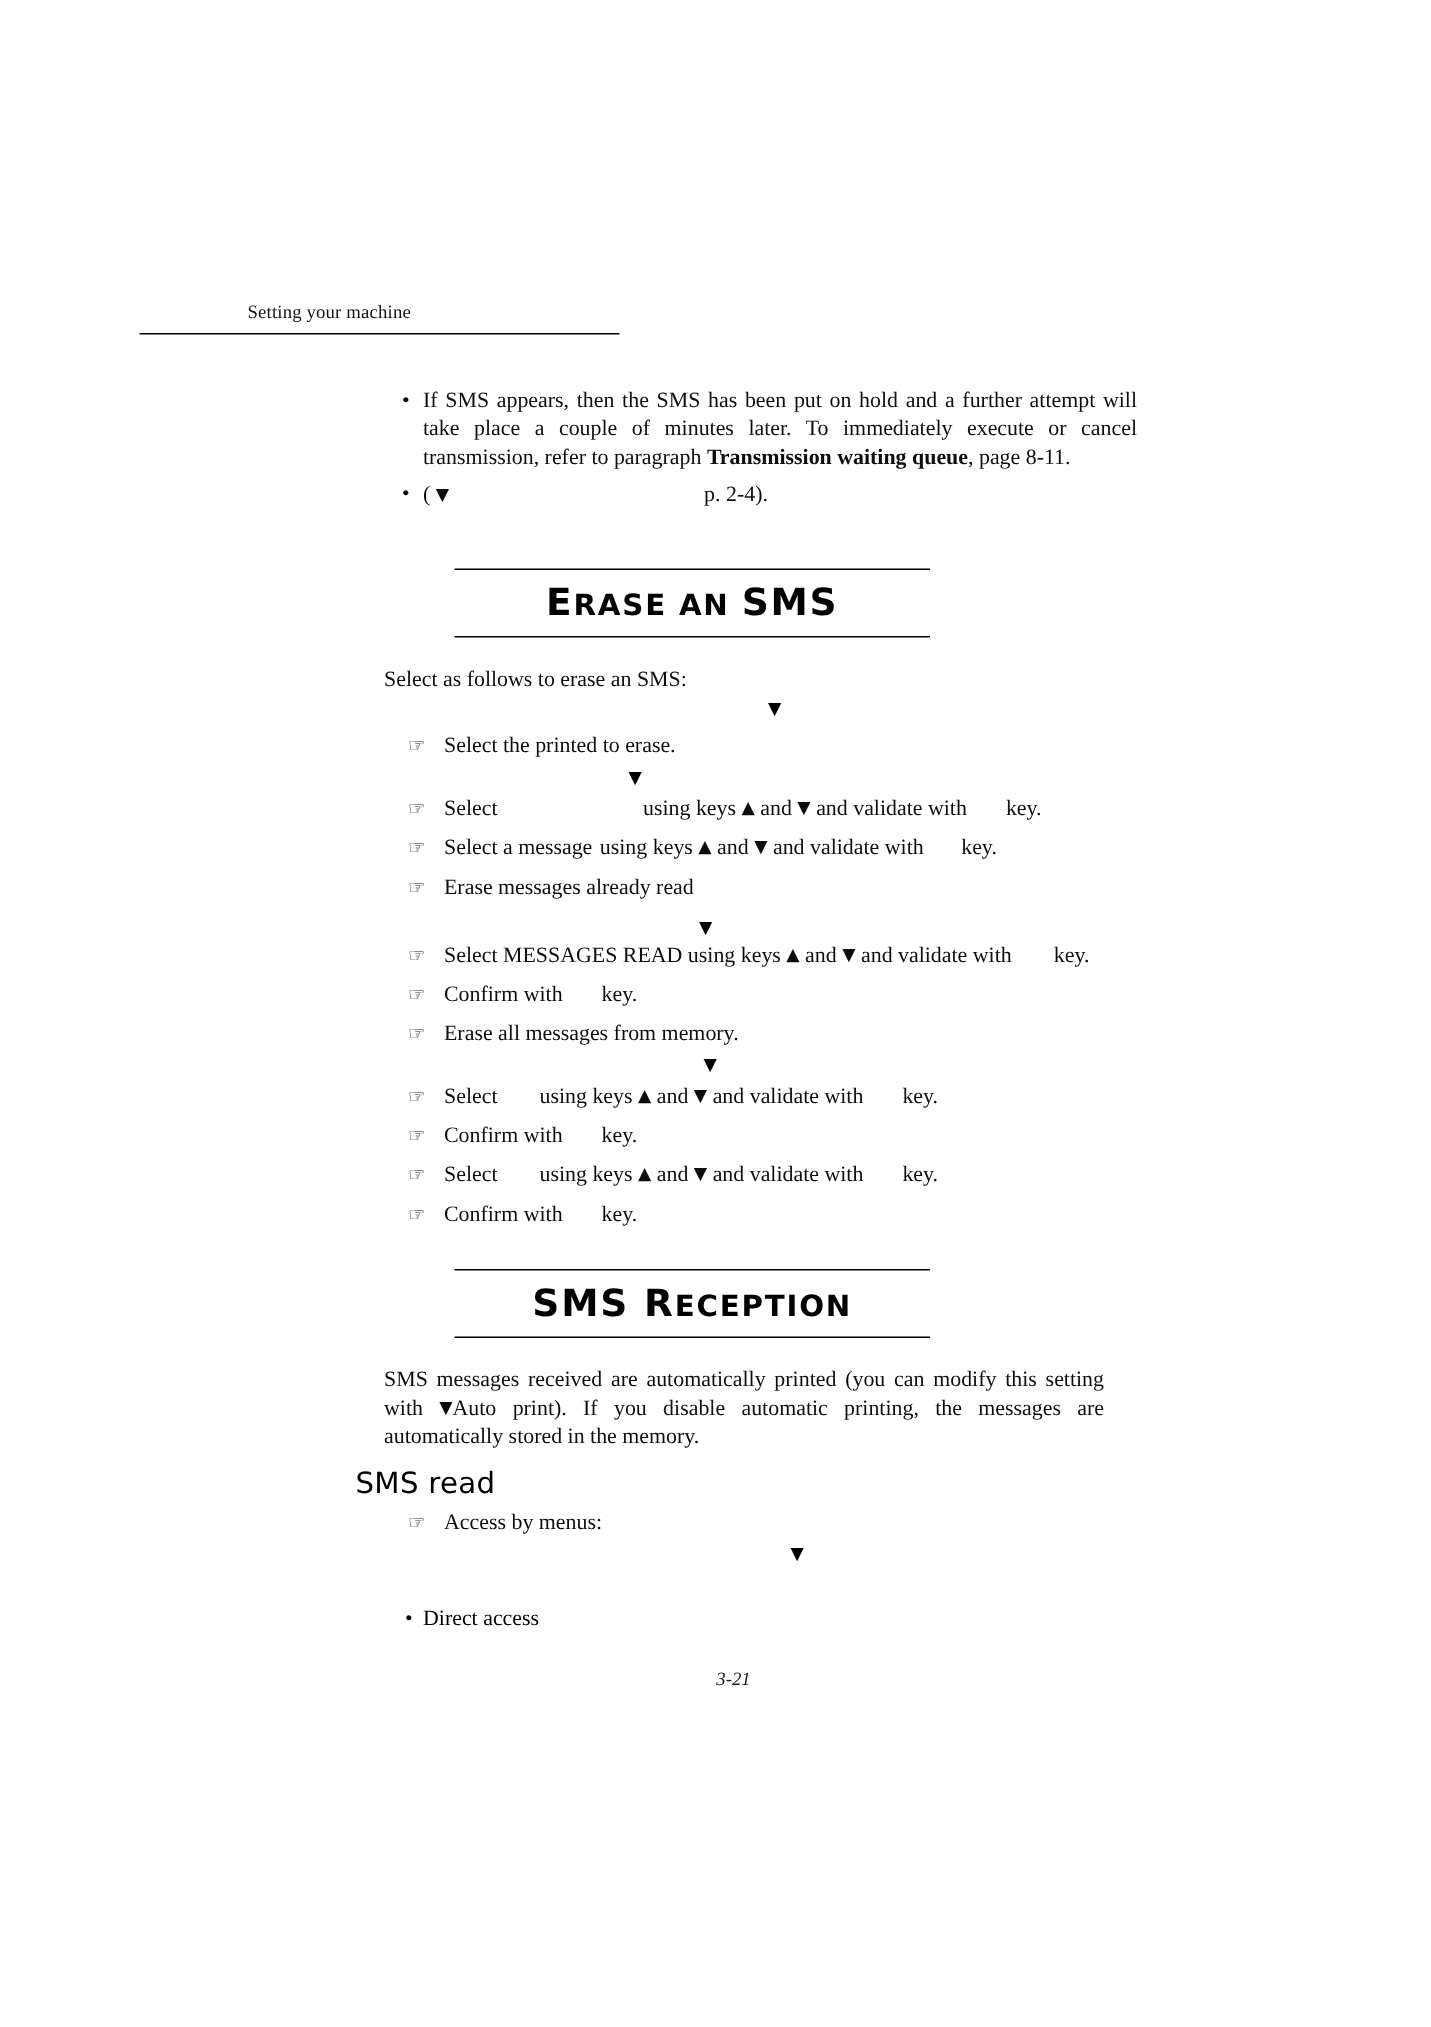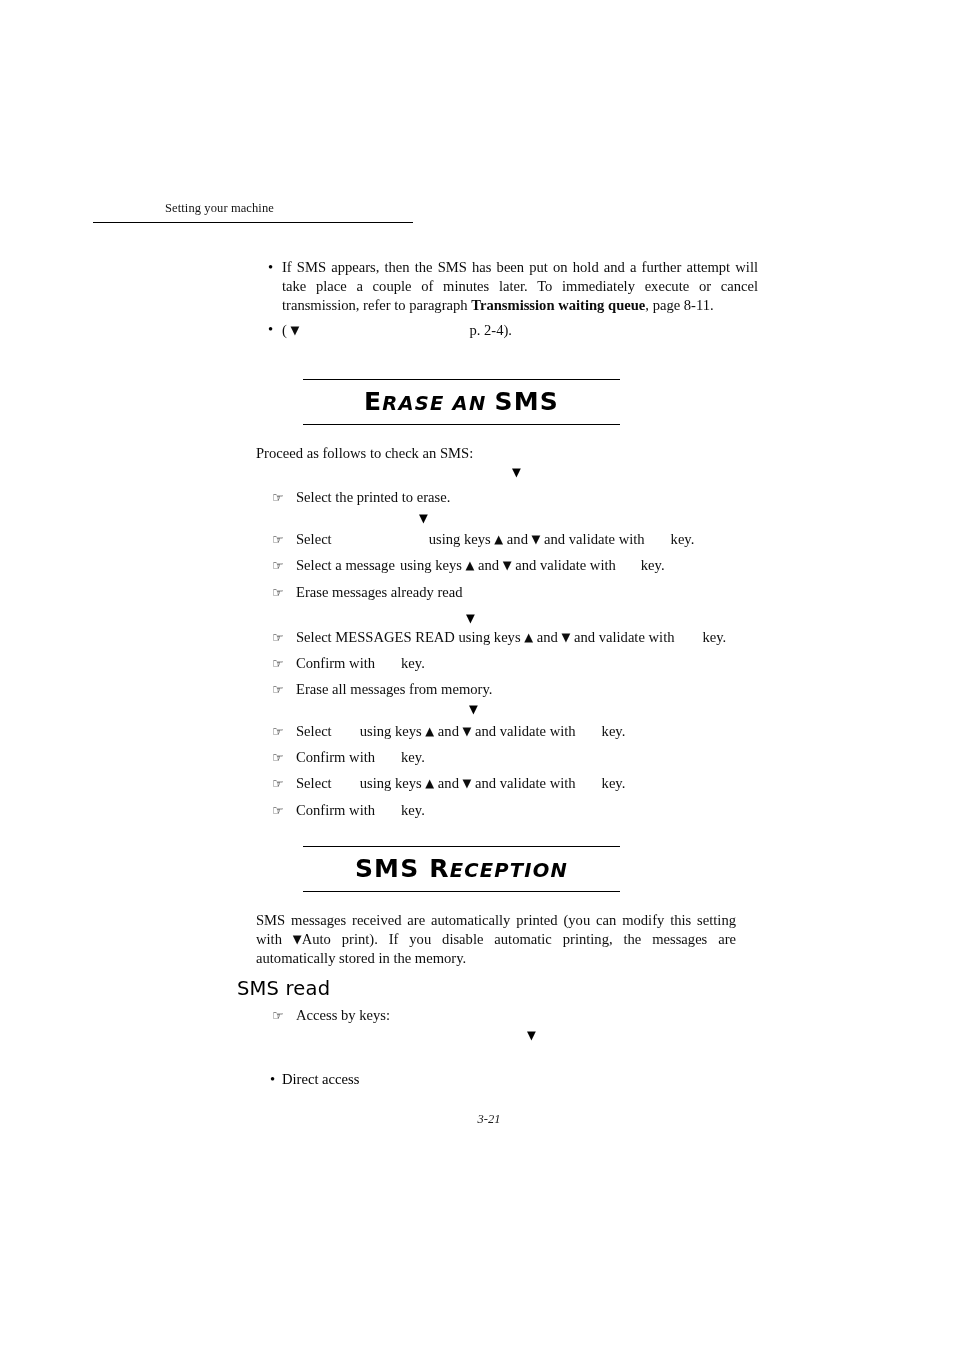--- a/index.html
+++ b/index.html
@@ -109,21 +109,20 @@
     font-weight: bold;
     text-align: center;
     color: #000;
     padding: 7px 0 8px 0;
     letter-spacing: 1.2px;
     font-size: 25px;
     white-space: nowrap;
   }
   .section-heading .heading-text .sc {
     font-size: 19.5px;
-    font-style: italic;
   }
 
   
   .sub-heading {
     position: absolute;
     left: 237px;
     font-family: "DejaVu Sans", sans-serif;
     font-size: 19.5px;
     font-weight: normal;
     color: #000;
@@ -225,21 +224,21 @@
 
   </div>
 
   <div class="section-heading" style="top:379px">
     <div class="rule-top"></div>
     <div class="heading-text"><span>E</span><span class="sc">RASE AN </span><span>SMS</span></div>
     <div class="rule-bottom"></div>
   </div>
 
   <div class="col" style="top:444px">
-    <p class="body-text">Proceed as follows to check an SMS:</p>
+    <p class="body-text">Select as follows to erase an SMS:</p>
   </div>
 
   <div class="menu-arrow-row" style="left:512px; top:466px">▼</div>
 
   <div class="steps" style="top:488px">
 
     <div class="step">
       <span class="hand">☞</span>
       <span class="step-text"><span>Select the printed to erase.</span></span>
     </div>
@@ -320,21 +319,21 @@
 
   <div class="col" style="top:911px; width:480px">
     <p class="body-text"><span>SMS messages received are automatically printed (you can modify this setting with </span><span class="arrowglyph">▼</span><span>Auto print). If you disable automatic printing, the messages are automatically stored in the memory.</span></p>
   </div>
 
   <div class="sub-heading" style="top:977px">SMS read</div>
 
   <div class="steps" style="left:272px; top:1006px">
     <div class="step">
       <span class="hand">☞</span>
-      <span class="step-text">Access by keys:</span>
+      <span class="step-text">Access by menus:</span>
     </div>
   </div>
 
   <div class="menu-arrow-row" style="left:527px; top:1029px">▼</div>
 
   <div class="mini-bullet" style="top:1070px">
     <span class="dot">•</span>
     <span class="label">Direct access</span>
   </div>
 

